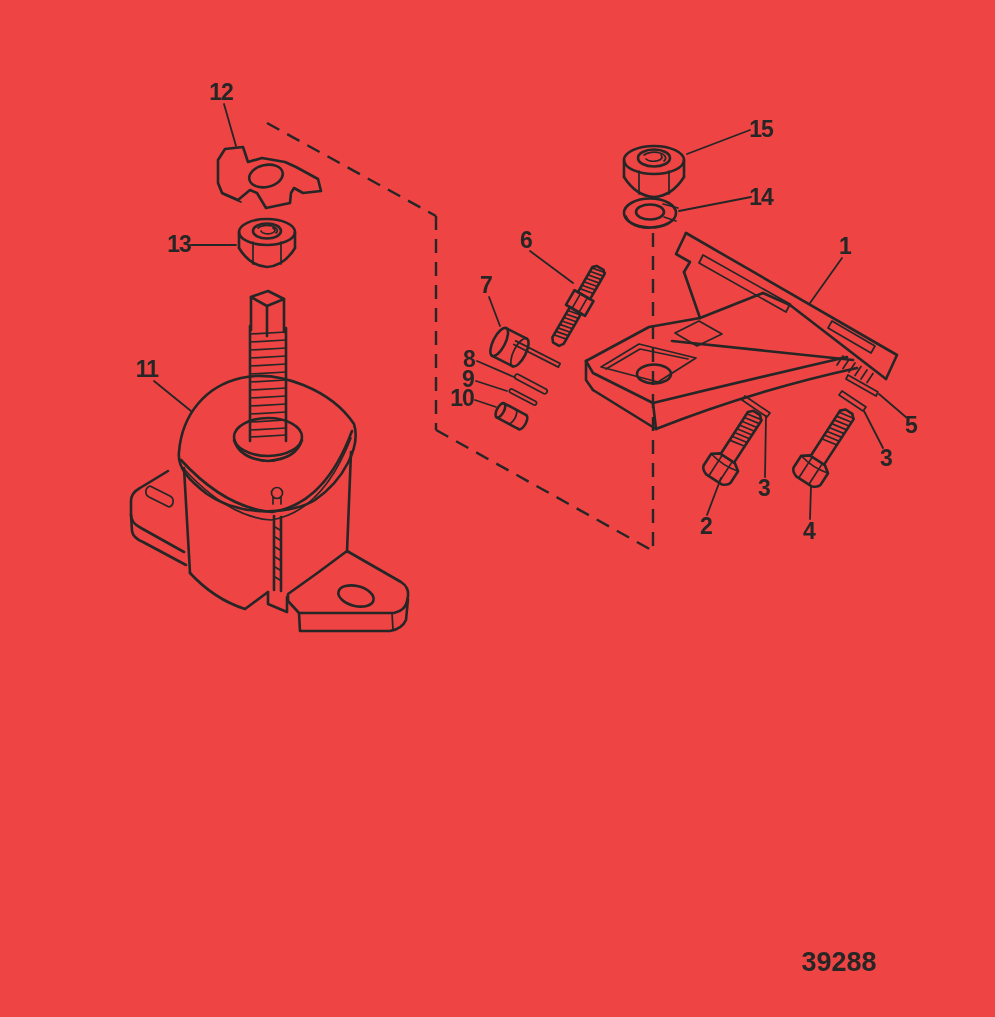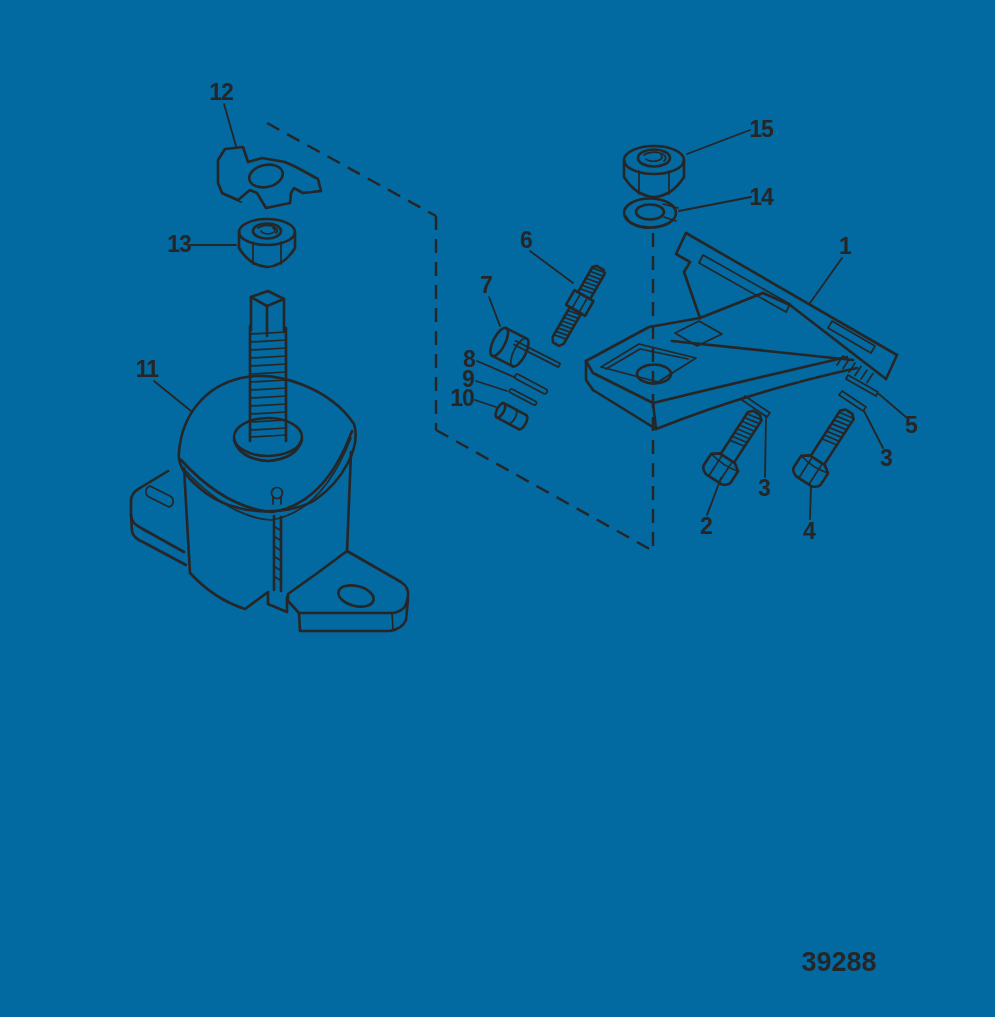--- a/index.html
+++ b/index.html
@@ -1,16 +1,16 @@
 <!DOCTYPE html>
 <html><head>
 <meta charset="utf-8">
 <style>
   html,body { margin:0; padding:0; background:#ffffff; }
-  .stage { width:995px; height:1017px; position:relative; background:#0369a1; overflow:hidden; }
+  .stage { width:995px; height:1017px; position:relative; background:#ef4444; overflow:hidden; }
   svg { display:block; }
   .ln   { fill:none; stroke:#262626; stroke-width:2.6; stroke-linecap:round; stroke-linejoin:round; }
   .thin { fill:none; stroke:#262626; stroke-width:1.7; stroke-linecap:round; stroke-linejoin:round; }
   .lead { fill:none; stroke:#262626; stroke-width:1.8; stroke-linecap:round; }
   .dash { fill:none; stroke:#262626; stroke-width:2.4; stroke-dasharray:14 9; stroke-linecap:butt; }
   text.callout {
     font-family:"Liberation Sans","DejaVu Sans",sans-serif;
     font-weight:bold; font-size:23px; letter-spacing:-1px;
     fill:#262626; text-anchor:middle;
   }

